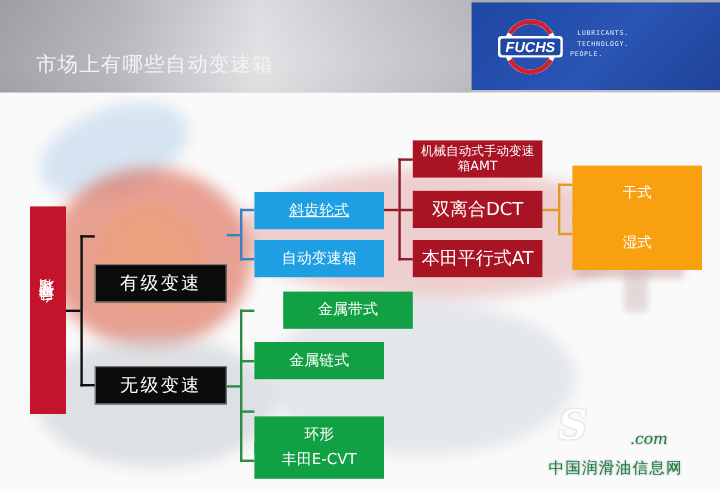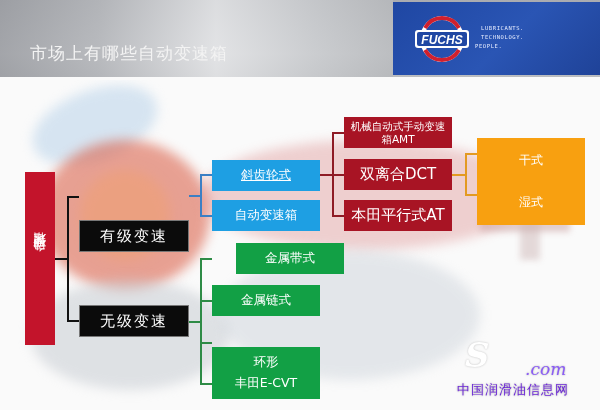--- a/index.html
+++ b/index.html
@@ -18,22 +18,22 @@
   .black{background:#0b0b0b;left:79px;width:110px;height:32px;font-size:15px;letter-spacing:2px;font-family:"DejaVu Serif","Liberation Serif",serif;border:1px solid #777;}
   .blue{background:#1e9fe3;left:212px;width:108px;height:31px;font-size:12.5px;}
   .green{background:#12a045;left:212px;width:108px;height:31px;font-size:12.5px;}
   .darkred{background:#a81424;left:344px;width:108px;height:31px;font-size:15px;}
   .darkred.two{font-size:10.5px;line-height:13px;padding:13px 3px;}
   .orange{background:#f8a010;left:477px;width:108px;height:45px;font-size:12px;}
   .ln{position:absolute;}
   .watermark{position:absolute;left:455px;top:335px;width:140px;height:70px;}
   .wm-s{position:absolute;left:10px;top:0;font-size:34px;font-style:italic;font-weight:bold;color:#fff;text-shadow:0 0 2px #bbb;font-family:"DejaVu Serif","Liberation Serif",serif;}
   .wm-nolub{position:absolute;left:42px;top:4px;font-size:20px;font-style:italic;color:#fff;text-shadow:0 0 2px #aaa;font-family:"DejaVu Serif","Liberation Serif",serif;}
-  .wm-com{position:absolute;left:70px;top:24px;font-size:17px;font-style:italic;color:#8b5cf6;text-shadow:0 0 2px #aaa;font-family:"DejaVu Serif","Liberation Serif",serif;}
-  .wm-cn{position:absolute;left:2px;top:46px;font-size:13px;color:#6d28d9;letter-spacing:1px;text-shadow:0 0 2px #999;}
+  .wm-com{position:absolute;left:70px;top:24px;font-size:13px;font-style:italic;color:#15803d;text-shadow:0 0 2px #aaa;font-family:"DejaVu Serif","Liberation Serif",serif;}
+  .wm-cn{position:absolute;left:2px;top:46px;font-size:13px;color:#15803d;letter-spacing:1px;text-shadow:0 0 2px #999;}
 </style>
 </head>
 <body>
 
 <div class="header">
   <div class="sheen"></div>
   <div class="title">市场上有哪些自动变速箱</div>
   <div class="logo-panel">
     <svg class="logo-emblem" viewBox="0 0 58 46">
       <ellipse cx="29" cy="23" rx="20" ry="21" fill="none" stroke="#ffffff" stroke-width="4"></ellipse>

